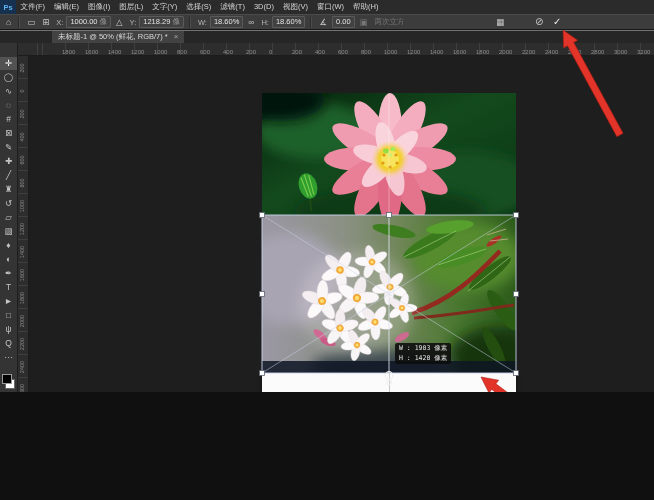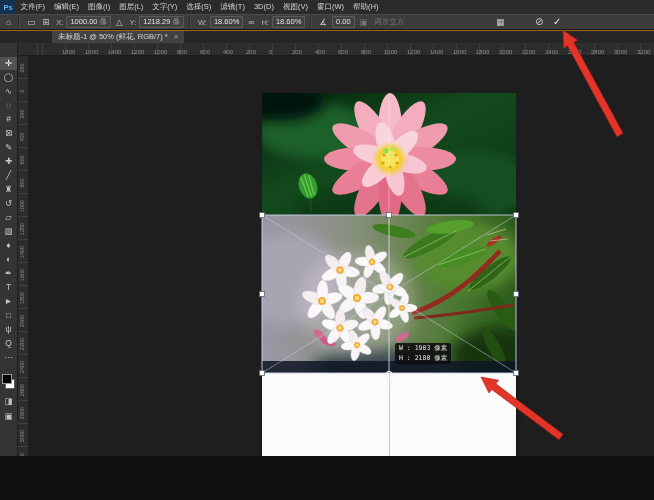--- a/index.html
+++ b/index.html
@@ -1,16 +1,16 @@
 <!DOCTYPE html>
 <html><head>
 <meta charset="utf-8">
 <style>
   html,body{margin:0;padding:0;background:#101010;}
-  .screen{position:relative;width:654px;height:456px;overflow:hidden;background:#a16207;
+  .screen{position:relative;width:654px;height:392px;overflow:hidden;background:#737373;
           font-family:"Liberation Sans","DejaVu Sans",sans-serif;-webkit-font-smoothing:antialiased;}
   
   .menubar{position:absolute;left:0;top:0;width:100%;height:14px;background:#2b2b2b;
            border-bottom:1px solid #1f1f1f;display:flex;align-items:center;z-index:9;}
   .pslogo{width:16px;height:14px;background:#16304f;color:#5fb6f5;font-size:7.5px;font-weight:bold;
           display:flex;align-items:center;justify-content:center;}
   .mi{padding:0 4.5px;font-size:7.5px;color:#d6d6d6;line-height:14px;white-space:nowrap;}
   
   .optionsbar{position:absolute;left:0;top:14px;width:100%;height:16px;background:#3c3c3c;
               border-top:1px solid #4a4a4a;border-bottom:1px solid #181818;display:flex;align-items:center;
@@ -364,16 +364,16 @@
         <circle cx="389" cy="382" r="2.4"></circle>
     </g>
     <g stroke="#a81d14" stroke-width="0.6">
       <polygon points="563,30 577.6,40.3 573.7,42.4 623.1,133.3 616.9,136.7 567.5,45.8 563.6,47.9" fill="#e23428"></polygon>
       <polygon points="481,377 498.6,380.2 495.9,383.8 563.1,434.2 558.9,439.8 491.7,389.4 489,393" fill="#e23428"></polygon>
     </g>
   </svg>
 
   <div class="tooltip">
     <div>W : 1903 像素</div>
-    <div>H : 2180 像素</div>
+    <div>H : 1420 像素</div>
   </div>
 
 </div>
 
 </body></html>

